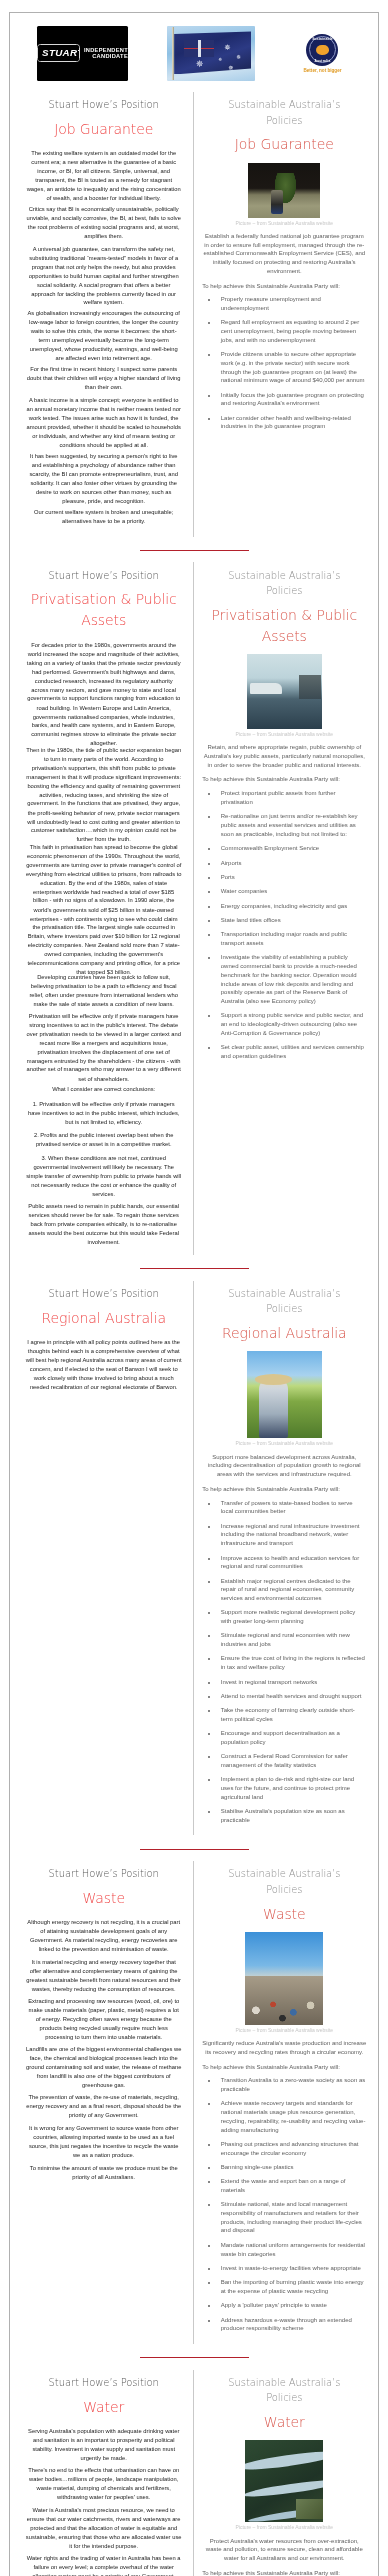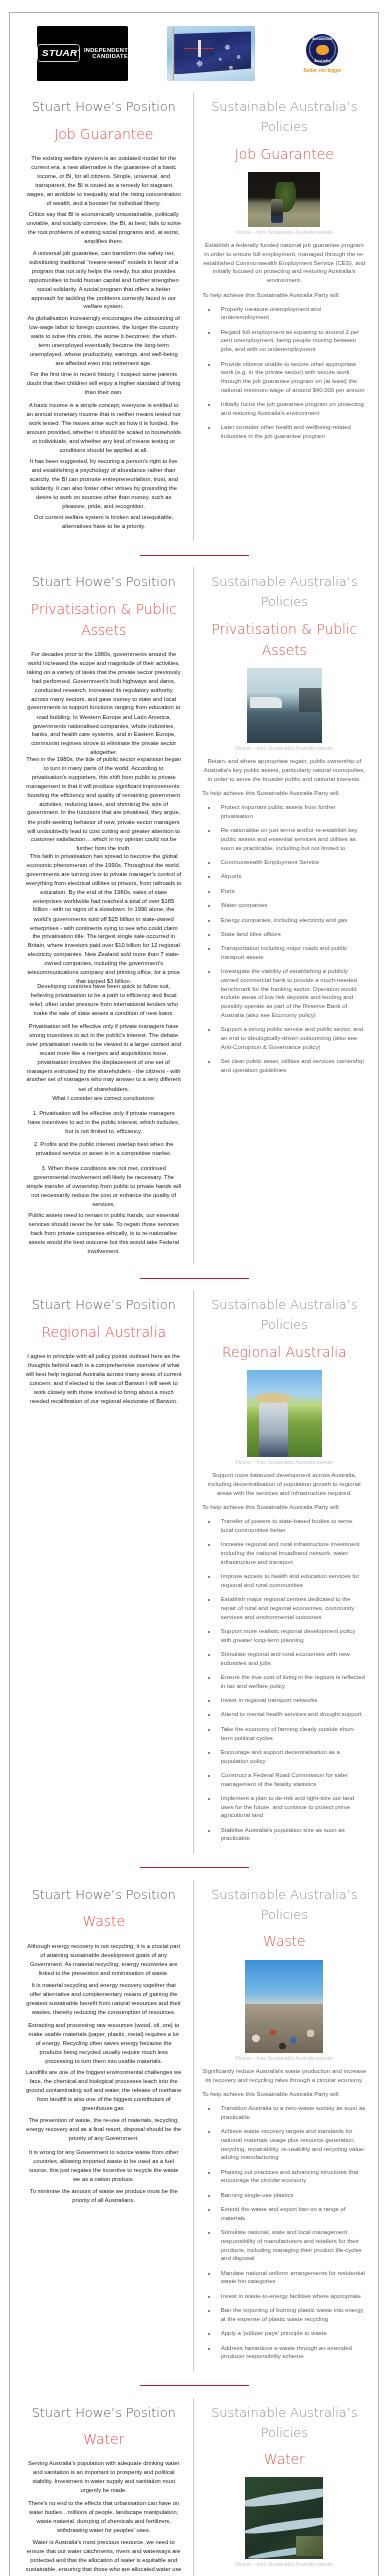--- a/index.html
+++ b/index.html
@@ -132,21 +132,21 @@
     border-right:0.5px solid #c9c9c9;
   }
   .col-right {
     width:50%;
     padding:0 7.2px 5.2px 8.2px;
     text-align:center;
   }
   .hdr {
     font-family:"DejaVu Sans", sans-serif;
     font-weight:300;
-    font-size:13px;
+    font-size:10px;
     color:#5b5b5b;
     line-height:1.55;
     margin:5.2px 0 0 0;
     letter-spacing:-0.1px;
   }
   .hdr.right { color:#8f8f8f; }
   .topic {
     font-family:"DejaVu Sans", sans-serif;
     font-weight:300;
     font-size:14px;

